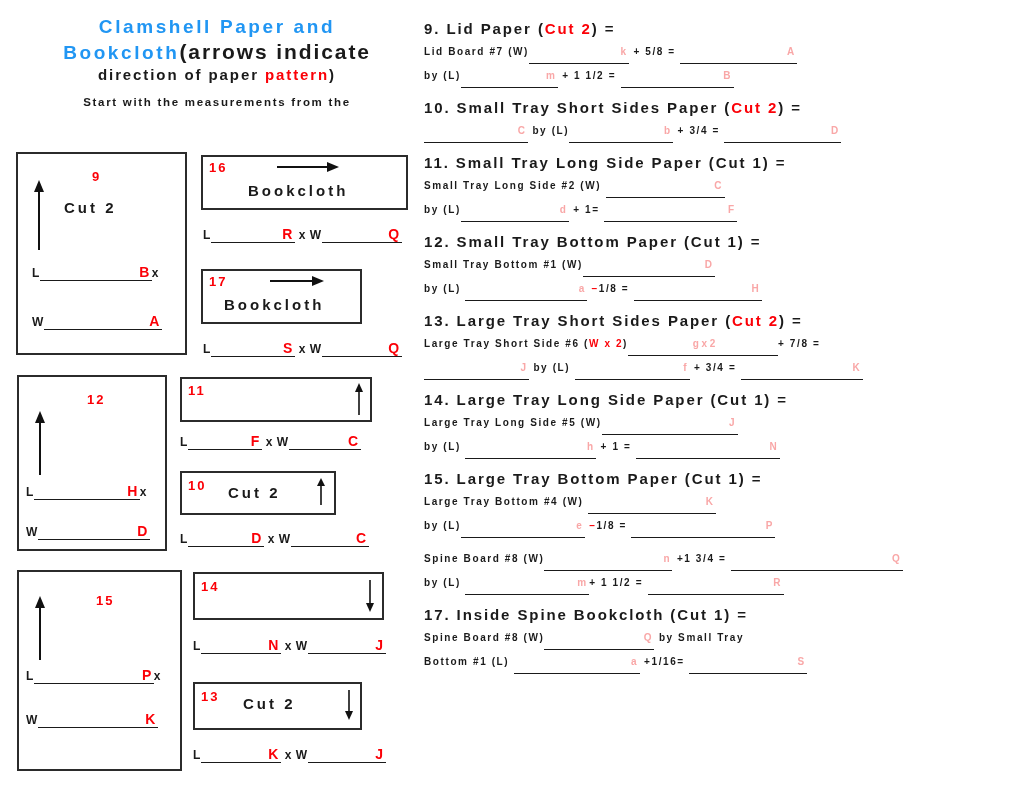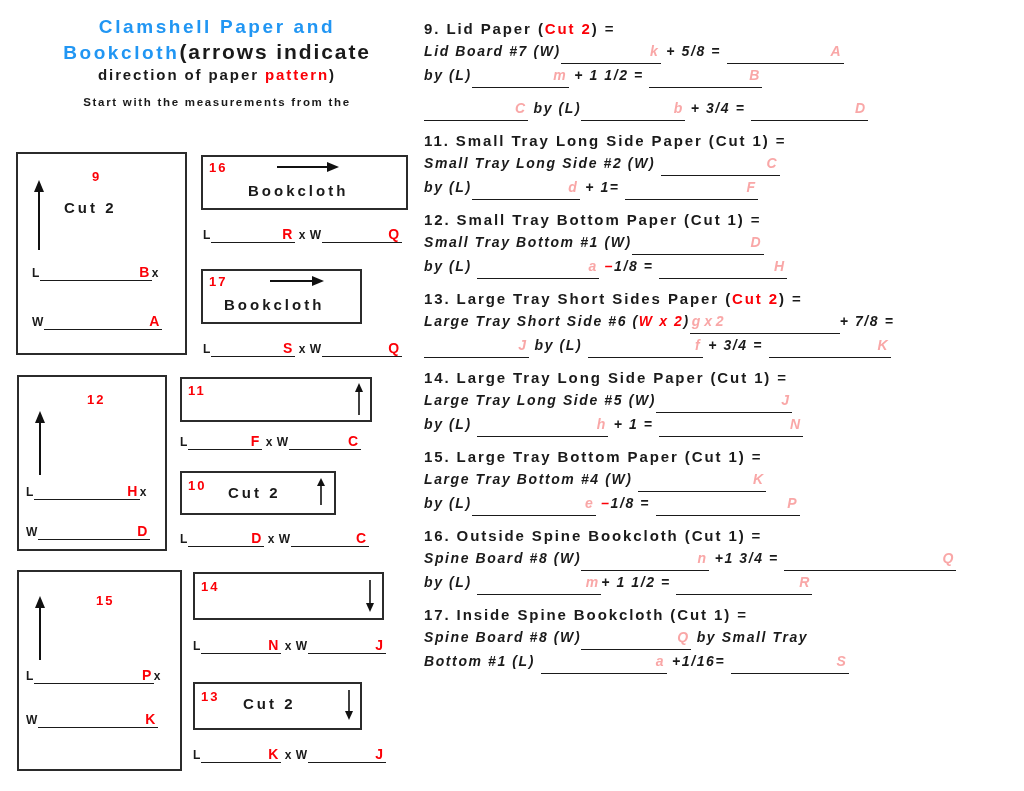--- a/index.html
+++ b/index.html
@@ -64,30 +64,30 @@
   }
 
   
   #form{position:absolute;left:424px;top:18px;width:600px;}
   .item{margin-bottom:9px;}
   .item-title{
     font-size:15px;font-weight:bold;letter-spacing:1.9px;color:#1a1a1a;
     line-height:22px;white-space:nowrap;
   }
   .item-line{
-    font-size:14px;font-weight:bold;letter-spacing:1.6px;color:#1a1a1a;
-    line-height:23px;white-space:nowrap;font-style:italic;
+    font-size:10px;font-weight:bold;letter-spacing:1.6px;color:#1a1a1a;
+    line-height:23px;white-space:nowrap;
   }
   .fb{
     display:inline-block;border-bottom:1.6px solid #1a1a1a;
     text-align:right;padding-right:3px;box-sizing:border-box;
     font-weight:bold;letter-spacing:0;vertical-align:baseline;
   }
   .fb.lt{color:#f9a7a7;}
-  .fb.ltL{color:#f9a7a7;text-align:left;padding-left:2px;padding-right:0;}
+  .fb.ltL{color:#f9a7a7;text-align:center;padding-left:2px;padding-right:0;}
   .fb.rdL{color:#fb0007;text-align:left;padding-left:2px;padding-right:0;}
 </style>
 </head>
 <body>
 
 <div class="page">
 
   <div id="header">
     <div class="h-title">
       <span>Clamshell Paper and</span>
@@ -207,20 +207,21 @@
 
   <div id="form">
 
     <div class="item">
       <div class="item-title"><span>9. Lid Paper (</span><span class="red">Cut 2</span><span>) =</span></div>
       <div class="item-line"><span>Lid Board #7 (W)</span><span class="fb lt" style="width:100px;">k</span> <span>+ 5/8 =</span> <span class="fb lt" style="width:117px;">A</span></div>
       <div class="item-line"><span>by (L)</span><span class="fb lt" style="width:97px;">m</span> <span>+ 1 1/2 =</span> <span class="fb lt" style="width:113px;">B</span></div>
     </div>
 
     <div class="item">
+      <div class="item-title"><span>10. Small Tray Short Sides Paper (</span><span class="red">Cut 2</span><span>) =</span></div>
       <div class="item-line"><span class="fb lt" style="width:104px;">C</span> <span>by (L)</span><span class="fb lt" style="width:104px;">b</span> <span>+ 3/4 =</span> <span class="fb lt" style="width:117px;">D</span></div>
     </div>
 
     <div class="item">
       <div class="item-title">11. Small Tray Long Side Paper (Cut 1) =</div>
       <div class="item-line"><span>Small Tray Long Side #2 (W)</span> <span class="fb lt" style="width:119px;">C</span></div>
       <div class="item-line"><span>by (L)</span><span class="fb lt" style="width:108px;">d</span> <span>+ 1=</span> <span class="fb lt" style="width:133px;">F</span></div>
     </div>
 
     <div class="item">
@@ -241,21 +242,20 @@
       <div class="item-line"><span>by (L)</span> <span class="fb lt" style="width:131px;">h</span> <span>+ 1 =</span> <span class="fb lt" style="width:144px;">N</span></div>
     </div>
 
     <div class="item">
       <div class="item-title">15. Large Tray Bottom Paper (Cut 1) =</div>
       <div class="item-line"><span>Large Tray Bottom #4 (W)</span> <span class="fb lt" style="width:128px;">K</span></div>
       <div class="item-line"><span>by (L)</span><span class="fb lt" style="width:124px;">e</span> <span class="red">–</span><span>1/8 =</span> <span class="fb lt" style="width:144px;">P</span></div>
     </div>
 
     <div class="item">
-      <div class="item-title">16. Outside Spine Bookcloth (Cut 1) =</div>
       <div class="item-line"><span>Spine Board #8 (W)</span><span class="fb lt" style="width:128px;">n</span> <span>+1 3/4 =</span> <span class="fb lt" style="width:172px;">Q</span></div>
       <div class="item-line"><span>by (L)</span> <span class="fb lt" style="width:124px;">m</span><span>+ 1 1/2 =</span> <span class="fb lt" style="width:136px;">R</span></div>
     </div>
 
     <div class="item">
       <div class="item-title">17. Inside Spine Bookcloth (Cut 1) =</div>
       <div class="item-line"><span>Spine Board #8 (W)</span><span class="fb lt" style="width:110px;">Q</span> <span>by Small Tray</span></div>
       <div class="item-line"><span>Bottom #1 (L)</span> <span class="fb lt" style="width:126px;">a</span> <span>+1/16=</span> <span class="fb lt" style="width:118px;">S</span></div>
     </div>
 

